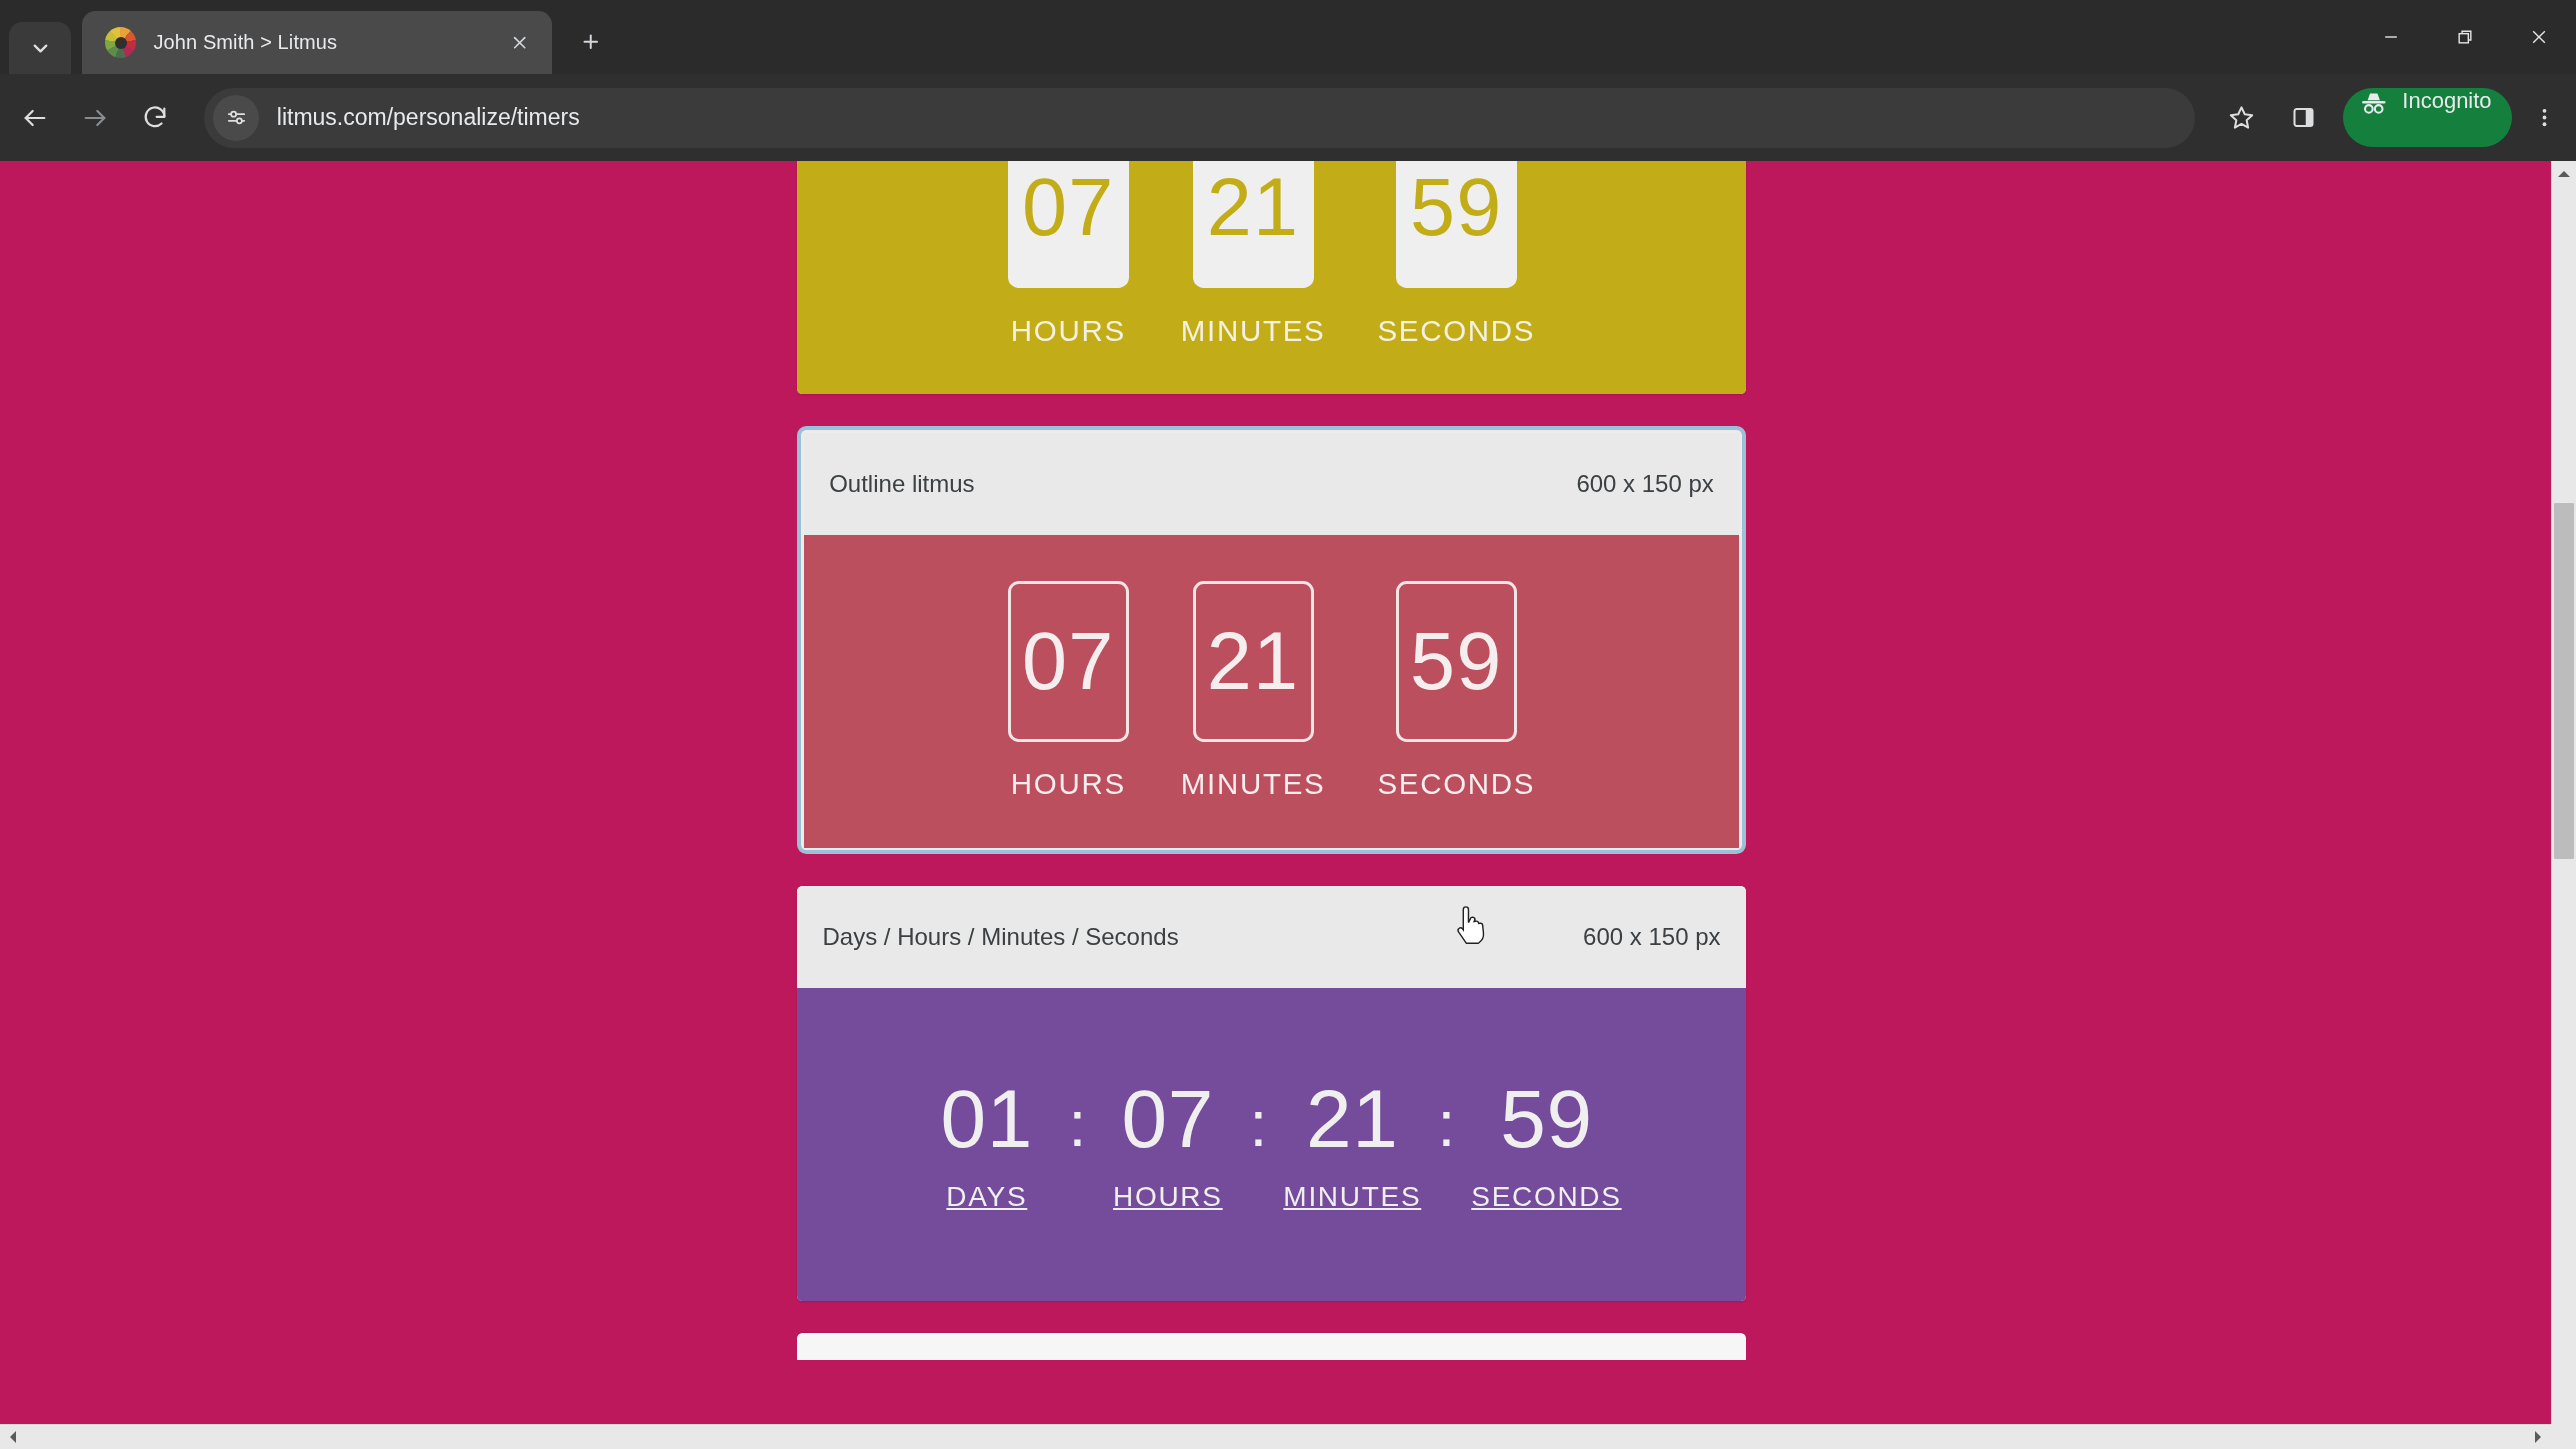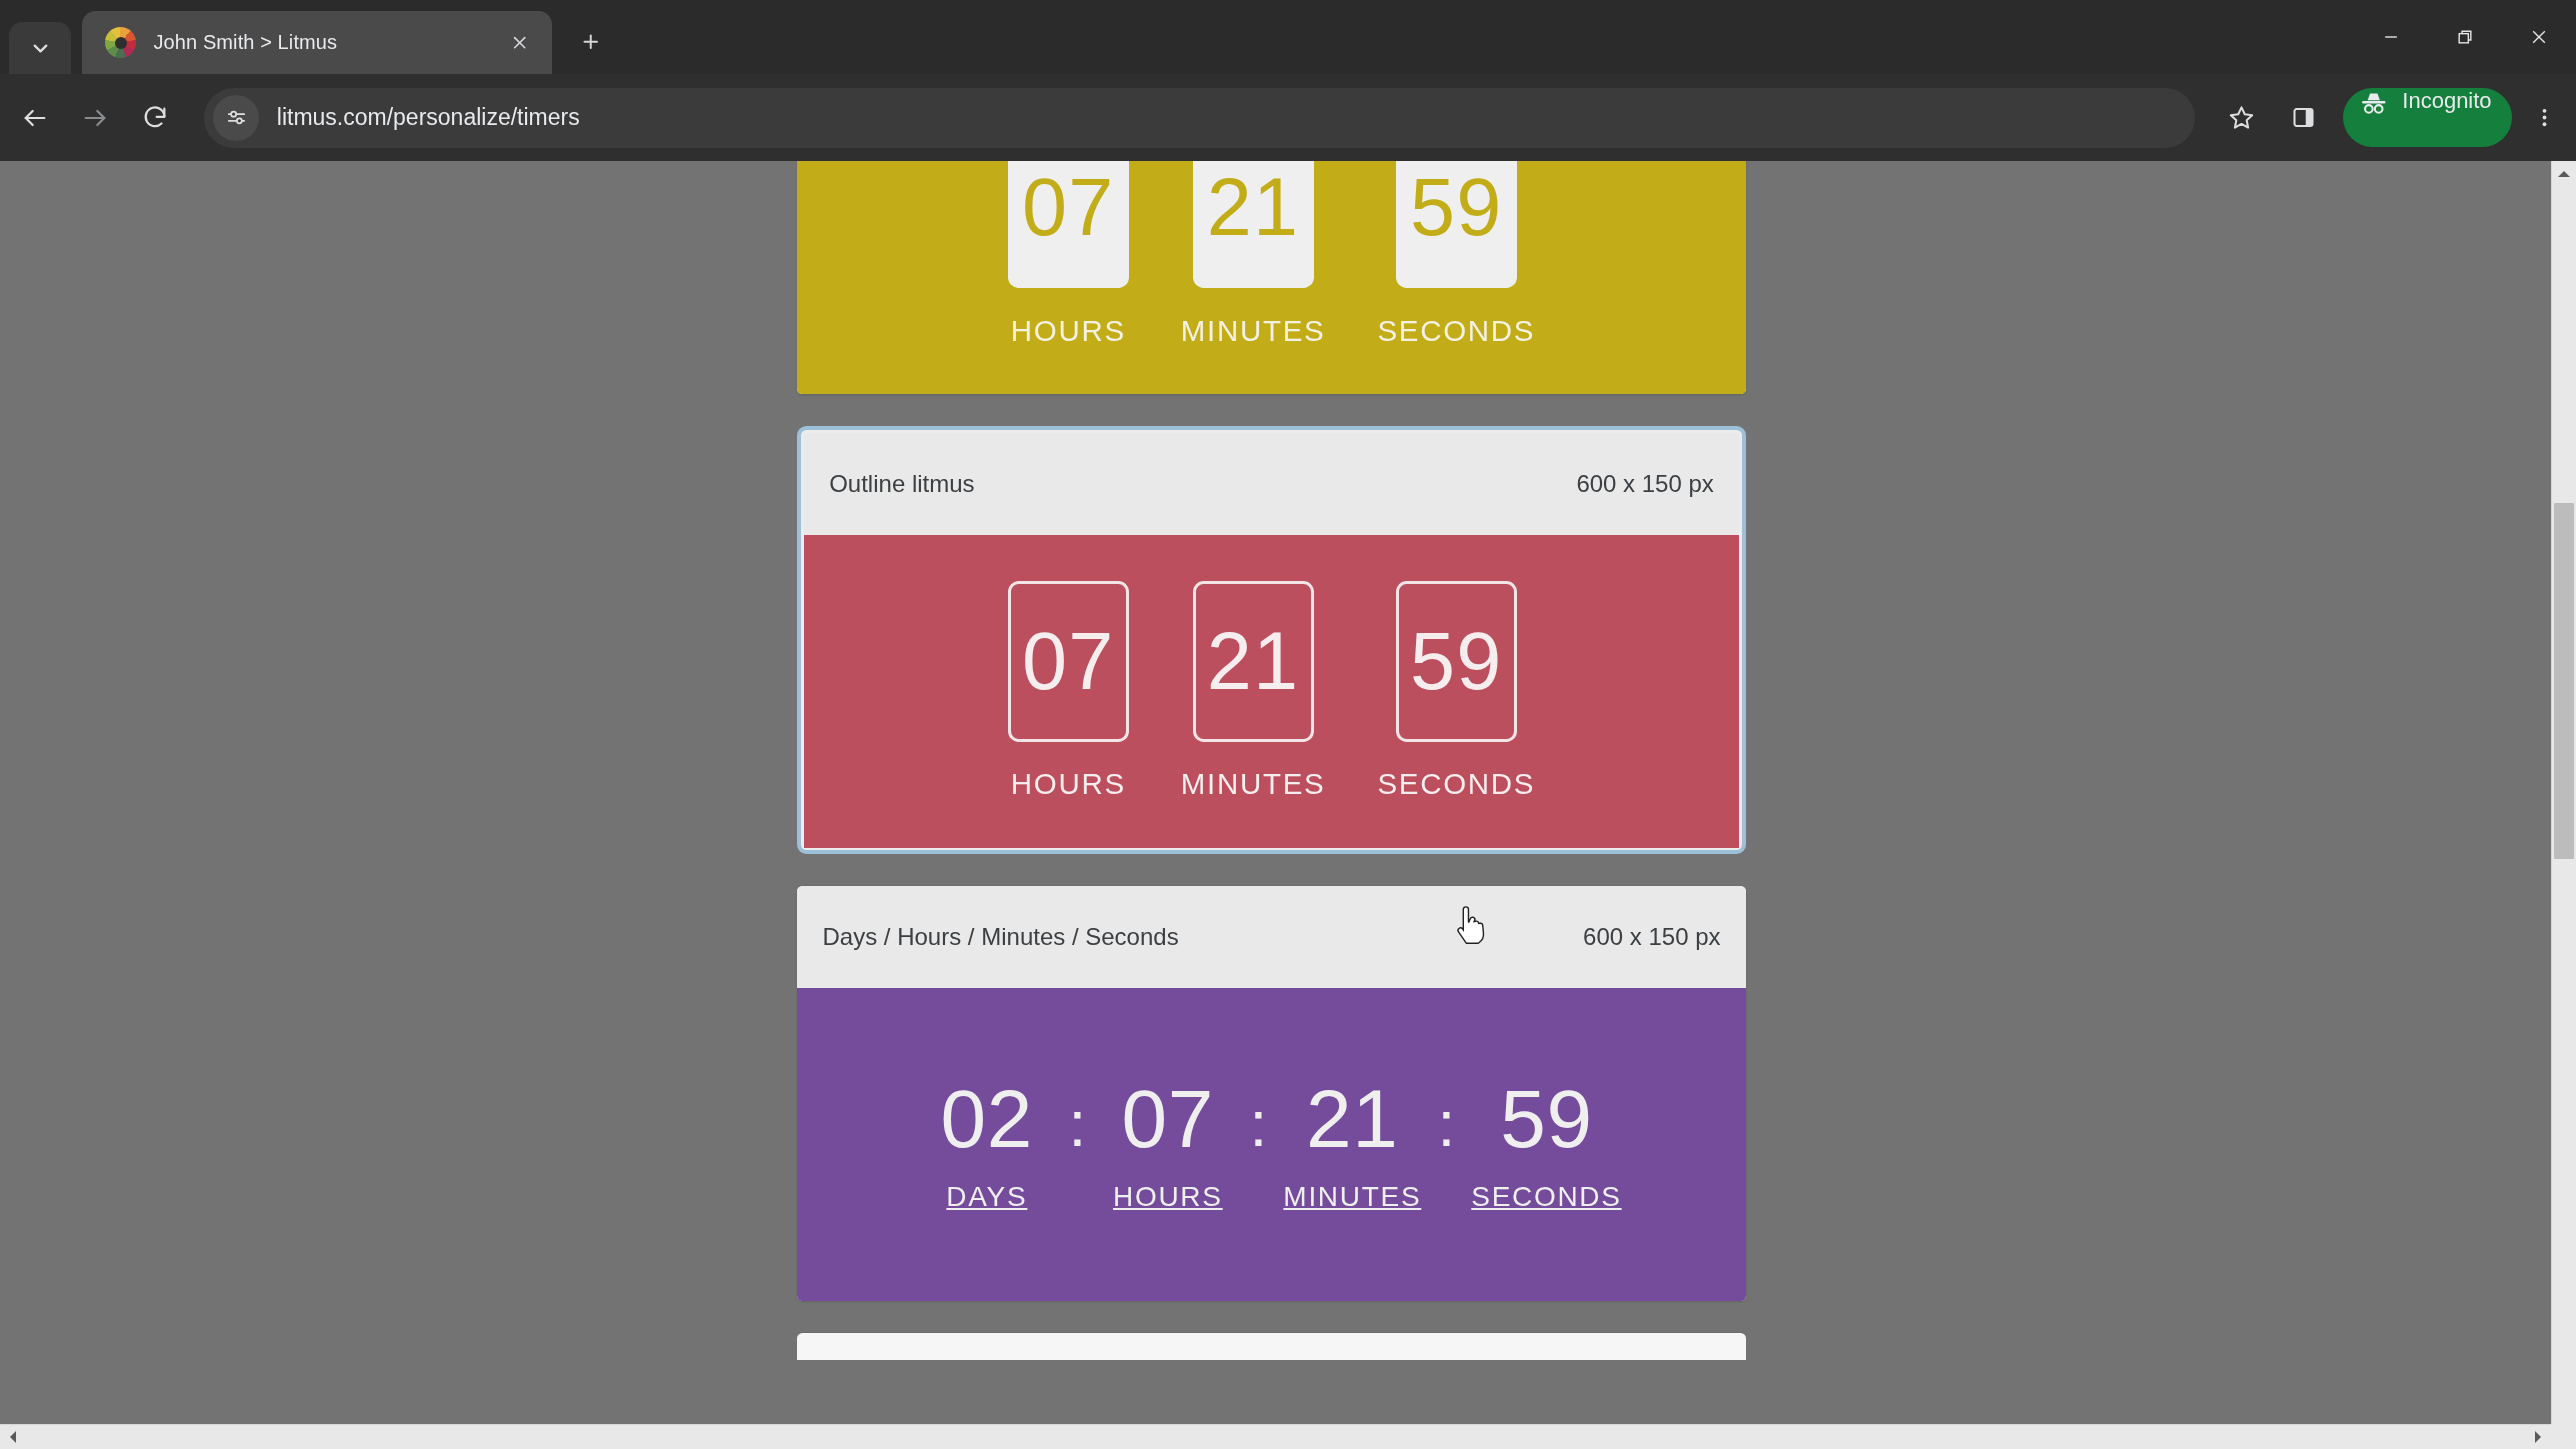--- a/index.html
+++ b/index.html
@@ -202,21 +202,21 @@
     display:flex; align-items:center; justify-content:center;
     color:#DDDEE0;
     cursor:pointer;
     margin-left:5.4px;
   }
   .menu-btn svg { width:23px; height:23px; }
 
   
   .viewport {
     flex:1 1 auto;
-    background:#737373;
+    background:#be185d;
     position:relative;
     overflow:hidden;
     display:flex;
   }
   .page {
     flex:1 1 auto;
     position:relative;
     overflow:hidden;
   }
   .content-col {
@@ -586,21 +586,21 @@
         </div>
 
         <div class="timer-card">
           <div class="card-head">
             <span class="card-title">Days / Hours / Minutes / Seconds</span>
             <span class="card-dims">600 x 150 px</span>
           </div>
           <div class="card-body purple">
             <div class="inline-row">
               <div class="inline-unit">
-                <div class="inline-num">02</div>
+                <div class="inline-num">01</div>
                 <div class="inline-lbl">DAYS</div>
               </div>
               <div class="inline-sep">:</div>
               <div class="inline-unit">
                 <div class="inline-num">07</div>
                 <div class="inline-lbl">HOURS</div>
               </div>
               <div class="inline-sep">:</div>
               <div class="inline-unit">
                 <div class="inline-num">21</div>

